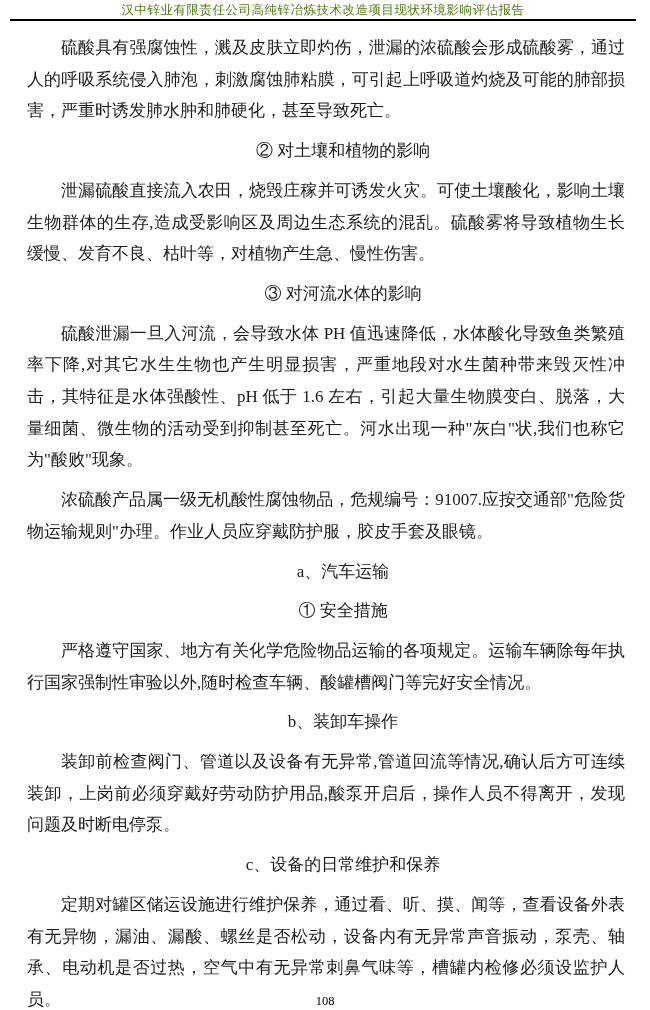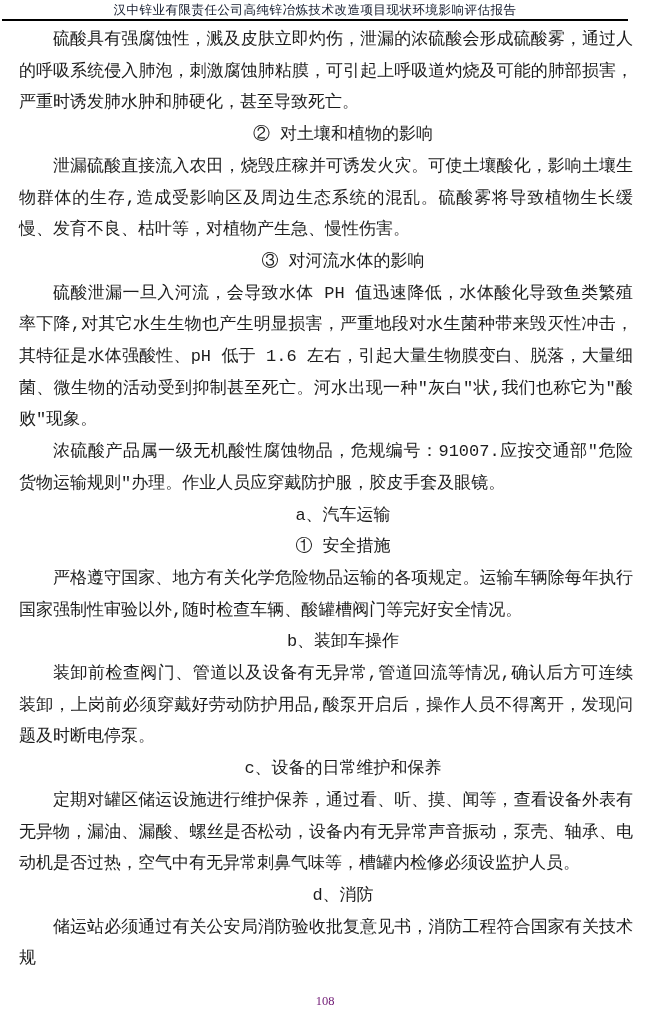--- a/index.html
+++ b/index.html
@@ -13,60 +13,59 @@
     height: 1010px;
     margin: 0 auto;
     background: #ffffff;
     overflow: hidden;
     font-family: "Liberation Serif", "DejaVu Serif", serif;
     color: #1c1c1c;
   }
   .page-header {
     position: absolute;
     top: 0;
-    left: 2px;
+    left: 10px;
     width: 626px;
     padding-top: 3px;
     padding-bottom: 2px;
     border-bottom: 2px solid #000000;
     text-align: center;
     font-size: 12.5px;
     line-height: 14px;
     letter-spacing: 0.5px;
-    color: #0f172a;
+    color: #4d7c0f;
     white-space: nowrap;
   }
   .doc-body {
     position: absolute;
     top: 24px;
     left: 19px;
     width: 614px;
     font-size: 17px;
     line-height: 31.7px;
     text-align: justify;
     text-justify: inter-ideograph;
   }
   .doc-body p {
-    margin: 0;
+    margin: 8px;
     padding: 0;
     text-indent: 2em;
-    font-family: Liberation Mono, monospace;
   }
   .doc-body p.item {
     text-align: center;
   }
   .page-footer {
     position: absolute;
     bottom: 2px;
     left: 0;
     width: 100%;
     text-align: center;
     font-size: 12.5px;
     line-height: 14px;
-    color: #701a75;
+    color: #000000;
   }
 </style>
 </head>
 <body>
 
 <div class="page">
 
   <div class="page-header">汉中锌业有限责任公司高纯锌冶炼技术改造项目现状环境影响评估报告</div>
 
   <div class="doc-body">

